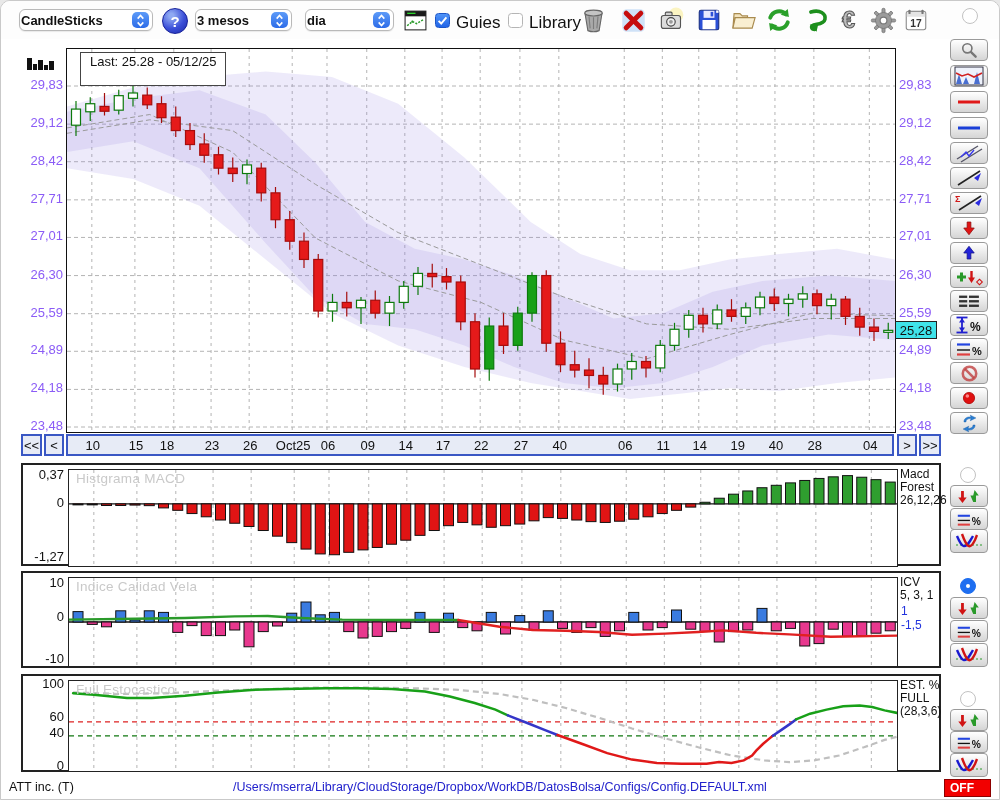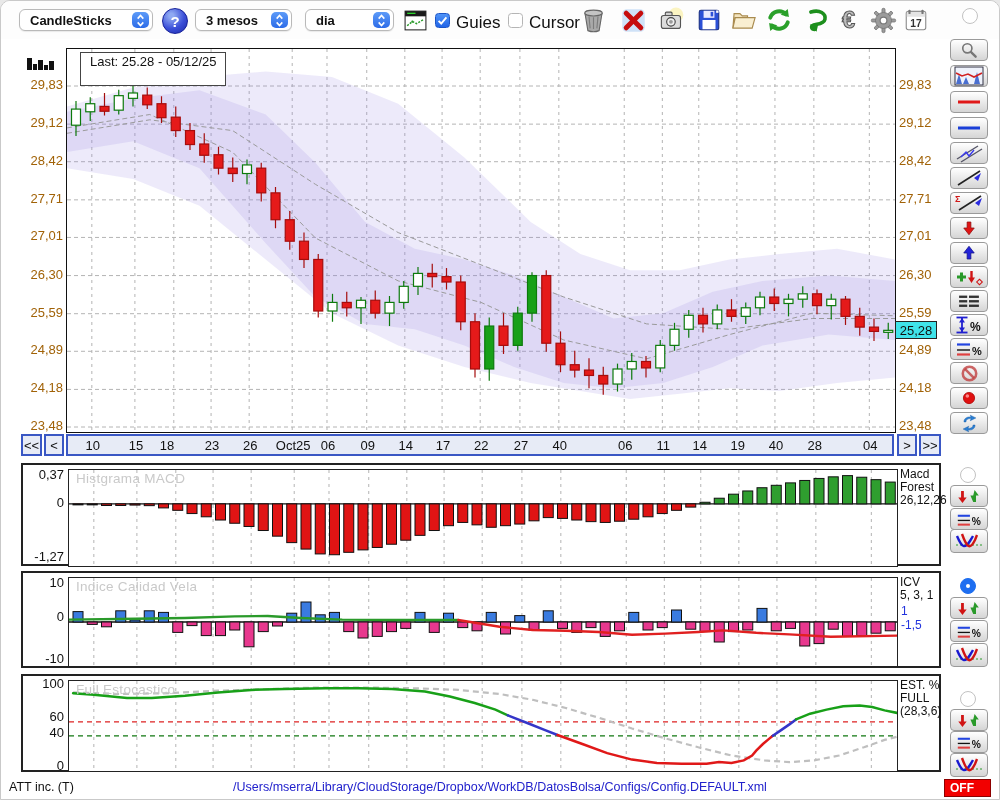--- a/index.html
+++ b/index.html
@@ -2,38 +2,38 @@
 <html><head>
 <meta charset="utf-8">
 <style>
   html,body{margin:0;padding:0;background:#e8e8e8;}
   .window{position:relative;width:1000px;height:800px;background:#ffffff;overflow:hidden;
     font-family:"Liberation Sans",sans-serif;border-radius:10px 10px 0 0;border:1px solid #c9c9c9;box-sizing:border-box;}
   
   .toolbar{position:absolute;left:0;top:0;width:100%;height:38px;background:#fdfdfd;}
   .dropdown{position:absolute;top:8px;height:22px;background:#fff;border:1px solid #b9b9b9;border-radius:6px;
     display:flex;align-items:center;justify-content:space-between;font-size:13px;font-weight:700;color:#111;
-    padding-left:10px;box-sizing:border-box;box-shadow:0 1px 1px rgba(0,0,0,.08);}
+    padding-left:1px;box-sizing:border-box;box-shadow:0 1px 1px rgba(0,0,0,.08);}
   .stepper{width:17px;height:16px;border-radius:5px;background:linear-gradient(#5d9bf8,#2d6ce8);margin-right:3px;
     display:flex;align-items:center;justify-content:center;flex:0 0 auto;}
   .help-btn{position:absolute;top:7px;width:24px;height:24px;border-radius:50%;
     background:radial-gradient(circle at 35% 28%,#8fa9f2 10%,#3b4fd8 55%,#1c2aa8);border:1px solid #15209a;
     color:#fff;font-size:15px;font-weight:700;display:flex;align-items:center;justify-content:center;}
   .cbx{position:absolute;top:12px;width:15px;height:15px;border-radius:3.5px;box-sizing:border-box;}
   .cbx.on{background:linear-gradient(#4f93f7,#2165e8);border:1px solid #1b55c8;}
   .cbx.off{background:#fff;border:1px solid #b5b5b5;}
   .cb-label{position:absolute;top:12px;font-size:17px;color:#111;}
   .icon-btn{position:absolute;top:5px;width:28px;height:28px;display:flex;align-items:center;justify-content:center;}
   .radio{position:absolute;width:16px;height:16px;border-radius:50%;background:#fff;border:1.5px solid #c2c2c2;box-sizing:border-box;}
   .radio.sel{background:#1e6ef0;border:1.5px solid #1e6ef0;}
   .radio.sel::after{content:"";position:absolute;left:4.5px;top:4.5px;width:4px;height:4px;border-radius:50%;background:#fff;}
   
   .plot{position:absolute;background:#fff;border:1.5px solid #111;box-sizing:content-box;}
   #main-plot{left:65px;top:47px;width:828px;height:383px;}
-  .axis-label{position:absolute;font-size:13px;color:#a16207;}
+  .axis-label{position:absolute;font-size:13px;color:#8b5cf6;}
   .axis-label.l{left:18px;width:44px;text-align:right;}
   .axis-label.r{left:898px;width:44px;text-align:left;}
   .last-box{position:absolute;left:79px;top:51px;border:1px solid #444;background:#fff;font-size:13px;color:#111;
     padding:1px 9px 16px 9px;}
   .price-tag{position:absolute;left:894px;width:40px;height:15px;background:#3fe3ea;border:1px solid #222;
     font-size:13px;color:#111;text-align:center;padding-top:1px;}
   .mini-hist{position:absolute;left:25px;top:51px;}
   
   .nav{position:absolute;left:20px;top:433px;width:920px;height:22px;font-size:13px;}
   .nav .btn{position:absolute;top:0;height:22px;border:2px solid #3a57c4;background:#e7ebf6;color:#111;
@@ -104,21 +104,21 @@
           <rect x="4" y="4.5" width="8" height="1.2" fill="#2fe02f"></rect>
         </svg>
     </div>
     <div class="cbx on" style="left:434px;">
       <svg viewBox="0 0 15 15" width="13" height="13">
           <path d="M3 8 L6 11 L12 4" stroke="#fff" stroke-width="2.2" fill="none"></path>
         </svg>
     </div>
     <div class="cb-label" style="left:455px;">Guies</div>
     <div class="cbx off" style="left:507px;"></div>
-    <div class="cb-label" style="left:528px;">Cursor</div>
+    <div class="cb-label" style="left:528px;">Library</div>
 
     <div class="icon-btn" style="left:578px;">
       <svg viewBox="0 0 24 24" width="27" height="27">
           <path d="M4.5 6 L7 21 Q12 23 17 21 L19.5 6 Q12 9.2 4.5 6 Z" fill="#a9a9a9" stroke="#666"></path>
           <ellipse cx="12" cy="5.4" rx="7.8" ry="2.6" fill="#c4c4c4" stroke="#666"></ellipse>
           <path d="M8 8.5 L9 19 M12 9 L12 19.6 M16 8.5 L15 19" stroke="#7c7c7c" fill="none"></path>
         </svg>
     </div>
     <div class="icon-btn" style="left:618px;">
       <svg viewBox="0 0 24 24" width="27" height="27">

